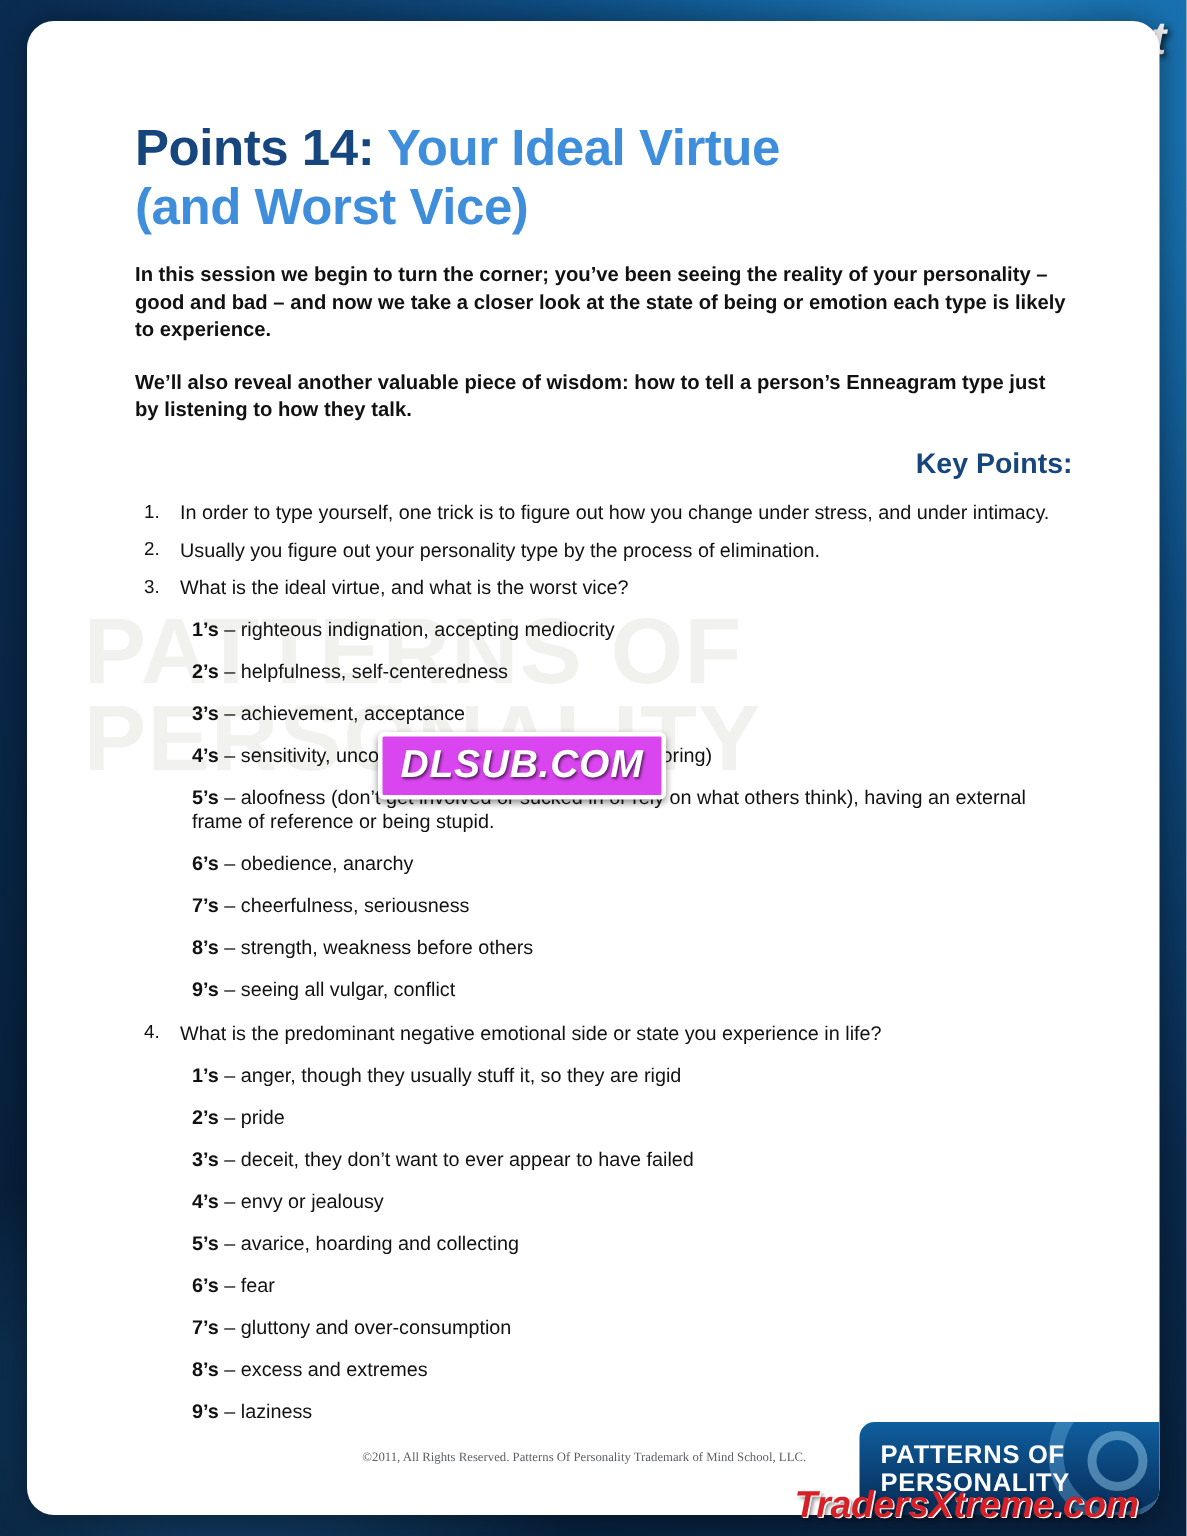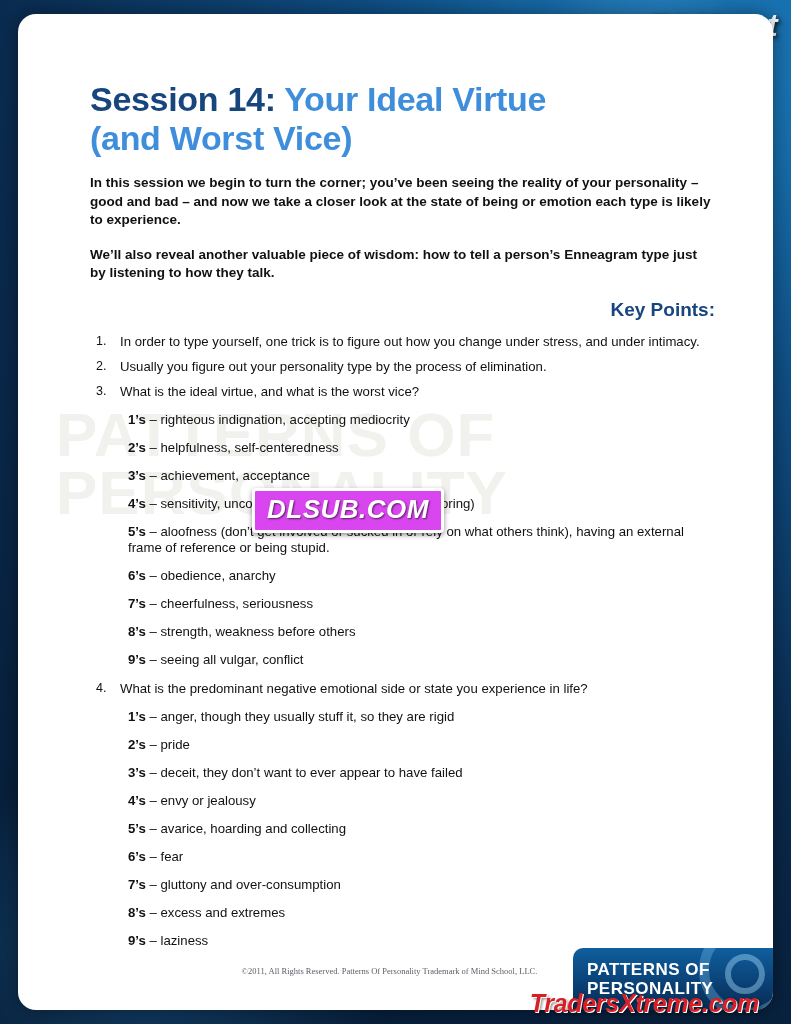--- a/index.html
+++ b/index.html
@@ -215,21 +215,21 @@
   <div class="sheet">
 
     <div class="watermark">
       <div>PATTERNS OF</div>
       <div>PERSONALITY</div>
     </div>
 
     <div class="content">
 
       <h1 class="title">
-        <span class="dark">Session 14:</span>
+        <span class="dark">Points 14:</span>
         <span>Your Ideal Virtue</span><br>
         <span>(and Worst Vice)</span>
       </h1>
 
       <p class="lede">In this session we begin to turn the corner; you’ve been seeing the reality of your personality –good and bad – and now we take a closer look at the state of being or emotion each type is likely to experience.</p>
       <p class="lede">We’ll also reveal another valuable piece of wisdom: how to tell a person’s Enneagram type just by listening to how they talk.</p>
 
       <h2 class="keypoints">Key Points:</h2>
 
       <ol class="points">

